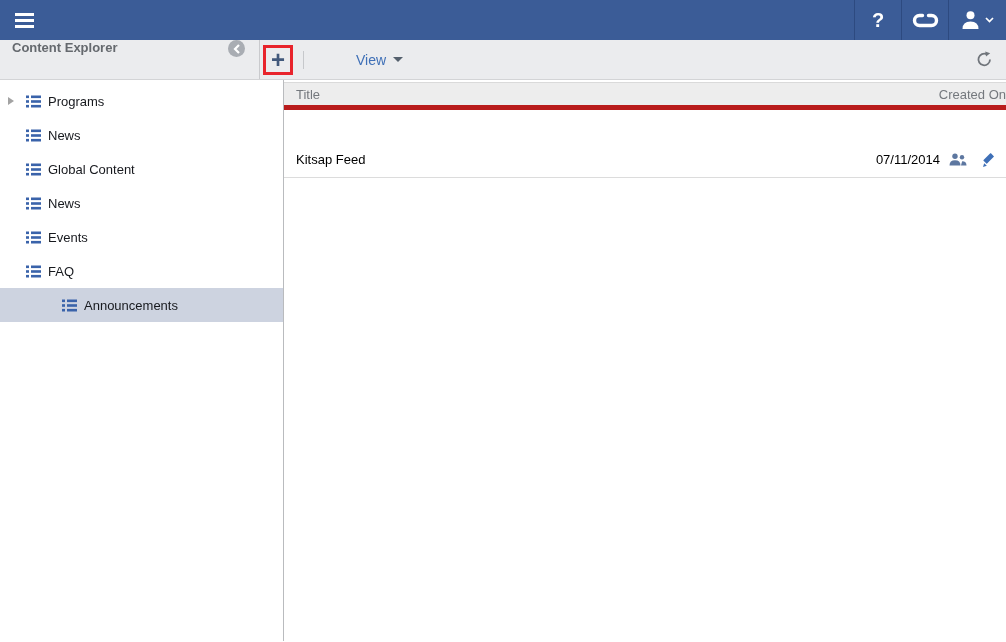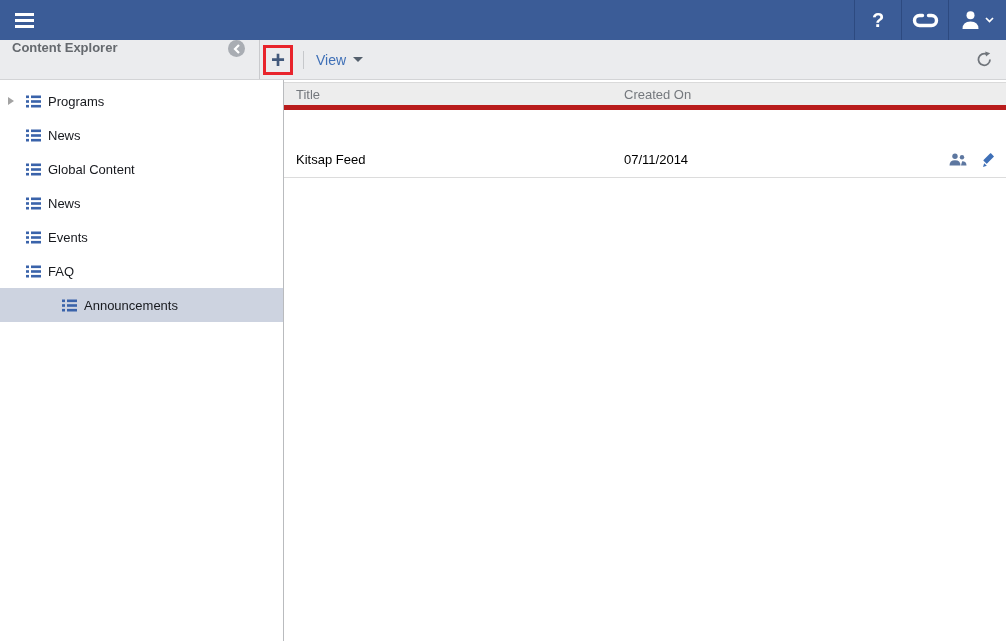--- a/index.html
+++ b/index.html
@@ -89,20 +89,21 @@
   }
   .toolbar-divider {
     width: 1px; height: 18px; background: #c6c8cb;
     margin: 0 12px 0 10px;
   }
   .view-btn {
     background: transparent; border: none; cursor: pointer;
     color: #3f70b7; font-size: 14px;
     display: flex; align-items: center; gap: 7px;
     font-family: inherit;
+    margin-left: 40px;
   }
   .caret-down {
     width: 0; height: 0;
     border-left: 5px solid transparent;
     border-right: 5px solid transparent;
     border-top: 5px solid #55606d;
   }
   .toolbar-spacer { flex: 1; }
   .refresh-btn {
     background: transparent; border: none; cursor: pointer;
@@ -141,21 +142,21 @@
   .table-header {
     height: 28px;
     background: #ededed;
     border-top: 1px solid #dadada;
     border-bottom: 5px solid #b91c1c;
     display: flex; align-items: center;
     color: #74787d;
     font-size: 13px;
   }
   .col-title { width: 340px; padding-left: 12px; }
-  .col-created { flex: 1; }
+  .col-created { flex: 1; text-align: right; }
   .table-row {
     height: 36px;
     display: flex; align-items: center;
     border-bottom: 1px solid #dcdcdc;
     background: #ffffff;
     color: #000000;
     font-size: 13px;
     margin-top: 32px;
   }
   .row-actions {

